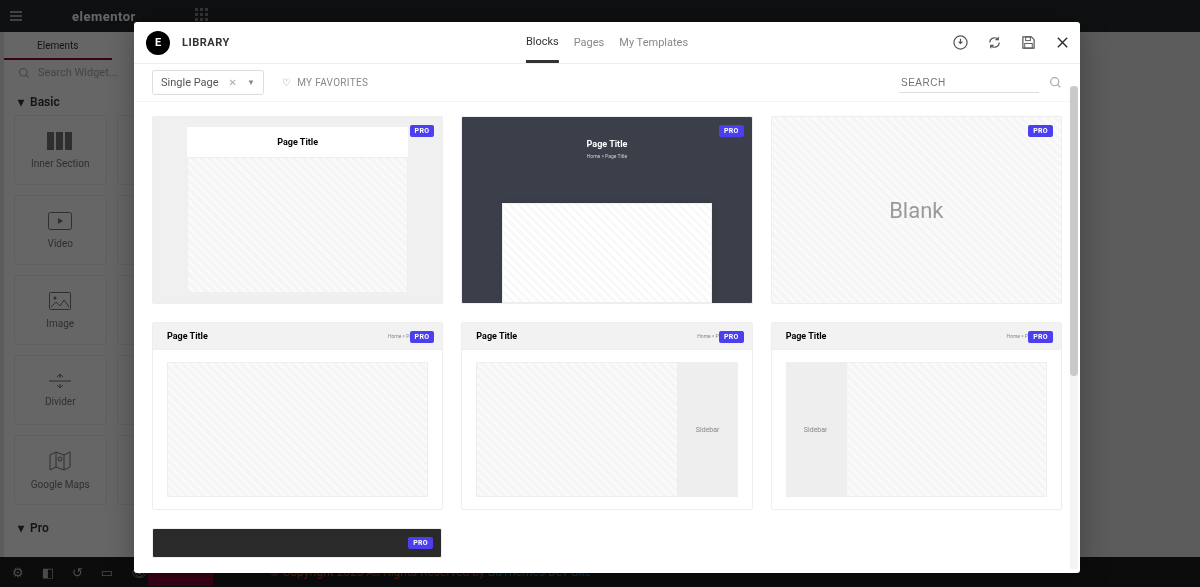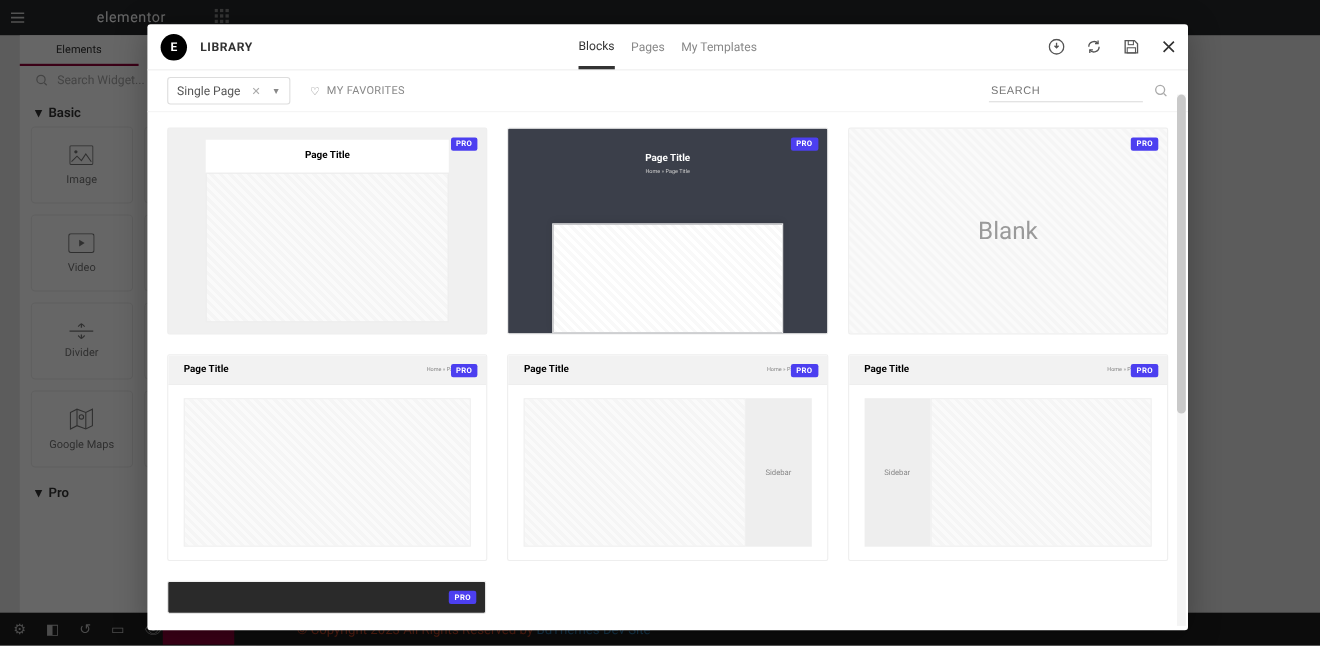--- a/index.html
+++ b/index.html
@@ -1,25 +1,25 @@
 <!DOCTYPE html>
 <html><head>
 <meta charset="utf-8">
 <style>
   * { box-sizing: border-box; margin: 0; padding: 0; }
   body { font-family: -apple-system, BlinkMacSystemFont, "Segoe UI", Roboto, sans-serif; background: #e5e5e5; width: 1200px; height: 587px; overflow: hidden; position: relative; }
   
   
   .topbar { position: absolute; top:0; left:0; right:0; height:32px; background:#26292c; display:flex; align-items:center; }
   .topbar .menu-ic { width:32px; display:flex; align-items:center; justify-content:center; color:#ccc; }
-  .topbar .brand { margin-left:56px; font-weight:400; color:#fff; font-size:13px; letter-spacing:0.5px; }
+  .topbar .brand { margin-left:40px; font-weight:700; color:#fff; font-size:13px; letter-spacing:0.5px; }
   .topbar .grid-ic { position:absolute; left:195px; top:8px; color:#888; }
 
   
-  .leftpanel { position:absolute; top:32px; left:18px; width:215px; bottom:0; background:#fff; }
+  .leftpanel { position:absolute; top:32px; left:4px; width:215px; bottom:0; background:#fff; }
   .leftpanel .tabbar { height:28px; display:flex; }
   .leftpanel .tabbar .tab { flex:1; font-size:10px; display:flex; align-items:center; justify-content:center; color:#888; }
   .leftpanel .tabbar .tab.active { color:#333; border-bottom:2px solid #93033b; }
   .leftpanel .search { padding:6px 14px; display:flex; align-items:center; color:#aaa; font-size:11px; gap:8px; }
   .leftpanel .section-h { padding:10px 14px 6px; font-size:12px; color:#333; font-weight:600; display:flex; align-items:center; gap:6px; }
   .leftpanel .wgrid { padding:0 10px; display:flex; flex-direction:column; gap:10px; }
   .leftpanel .wgrid .row { display:flex; gap:10px; }
   .widget { width:94px; height:70px; border:1px solid #eee; border-radius:4px; display:flex; flex-direction:column; align-items:center; justify-content:center; gap:8px; color:#666; }
   .widget .wic { font-size:20px; color:#555; }
   .widget .wl { font-size:10px; color:#777; }
@@ -123,39 +123,52 @@
     <span>Search Widget...</span>
   </div>
   <div class="section-h">
     <span>▾</span>
     <span>Basic</span>
   </div>
   <div class="wgrid">
     <div class="row">
       <div class="widget">
         <div class="wic">
+            <svg width="26" height="18" viewBox="0 0 26 18">
+              <rect x="0" y="0" width="7" height="18" fill="#777"></rect>
+              <rect x="9" y="0" width="7" height="18" fill="#777"></rect>
+              <rect x="18" y="0" width="7" height="18" fill="#777"></rect>
+            </svg>
+          </div>
+        <div class="wl">Inner Section</div>
+      </div>
+      <div class="widget stub"></div>
+    </div>
+    <div class="row">
+      <div class="widget">
+        <div class="wic">
+            <svg width="24" height="18" viewBox="0 0 24 18">
+              <rect x="0.5" y="0.5" width="23" height="17" rx="2" stroke="#777" fill="none"></rect>
+              <path d="M10 6l5 3-5 3z" fill="#777"></path>
+            </svg>
+          </div>
+        <div class="wl">Video</div>
+      </div>
+      <div class="widget stub"></div>
+    </div>
+    <div class="row">
+      <div class="widget">
+        <div class="wic">
             <svg width="22" height="18" viewBox="0 0 22 18">
               <rect x="0.5" y="0.5" width="21" height="17" rx="1" stroke="#777" fill="none"></rect>
               <circle cx="6" cy="6" r="1.5" fill="#777"></circle>
               <path d="M2 15l5-5 4 4 4-6 5 7" stroke="#777" fill="none"></path>
             </svg>
           </div>
         <div class="wl">Image</div>
-      </div>
-      <div class="widget stub"></div>
-    </div>
-    <div class="row">
-      <div class="widget">
-        <div class="wic">
-            <svg width="24" height="18" viewBox="0 0 24 18">
-              <rect x="0.5" y="0.5" width="23" height="17" rx="2" stroke="#777" fill="none"></rect>
-              <path d="M10 6l5 3-5 3z" fill="#777"></path>
-            </svg>
-          </div>
-        <div class="wl">Video</div>
       </div>
       <div class="widget stub"></div>
     </div>
     <div class="row">
       <div class="widget">
         <div class="wic">
             <svg width="22" height="14" viewBox="0 0 22 14">
               <path d="M11 0v4M11 10v4M0 7h22" stroke="#777" stroke-width="1.2"></path>
               <path d="M8 3l3-3 3 3M8 11l3 3 3-3" stroke="#777" fill="none"></path>
             </svg>

